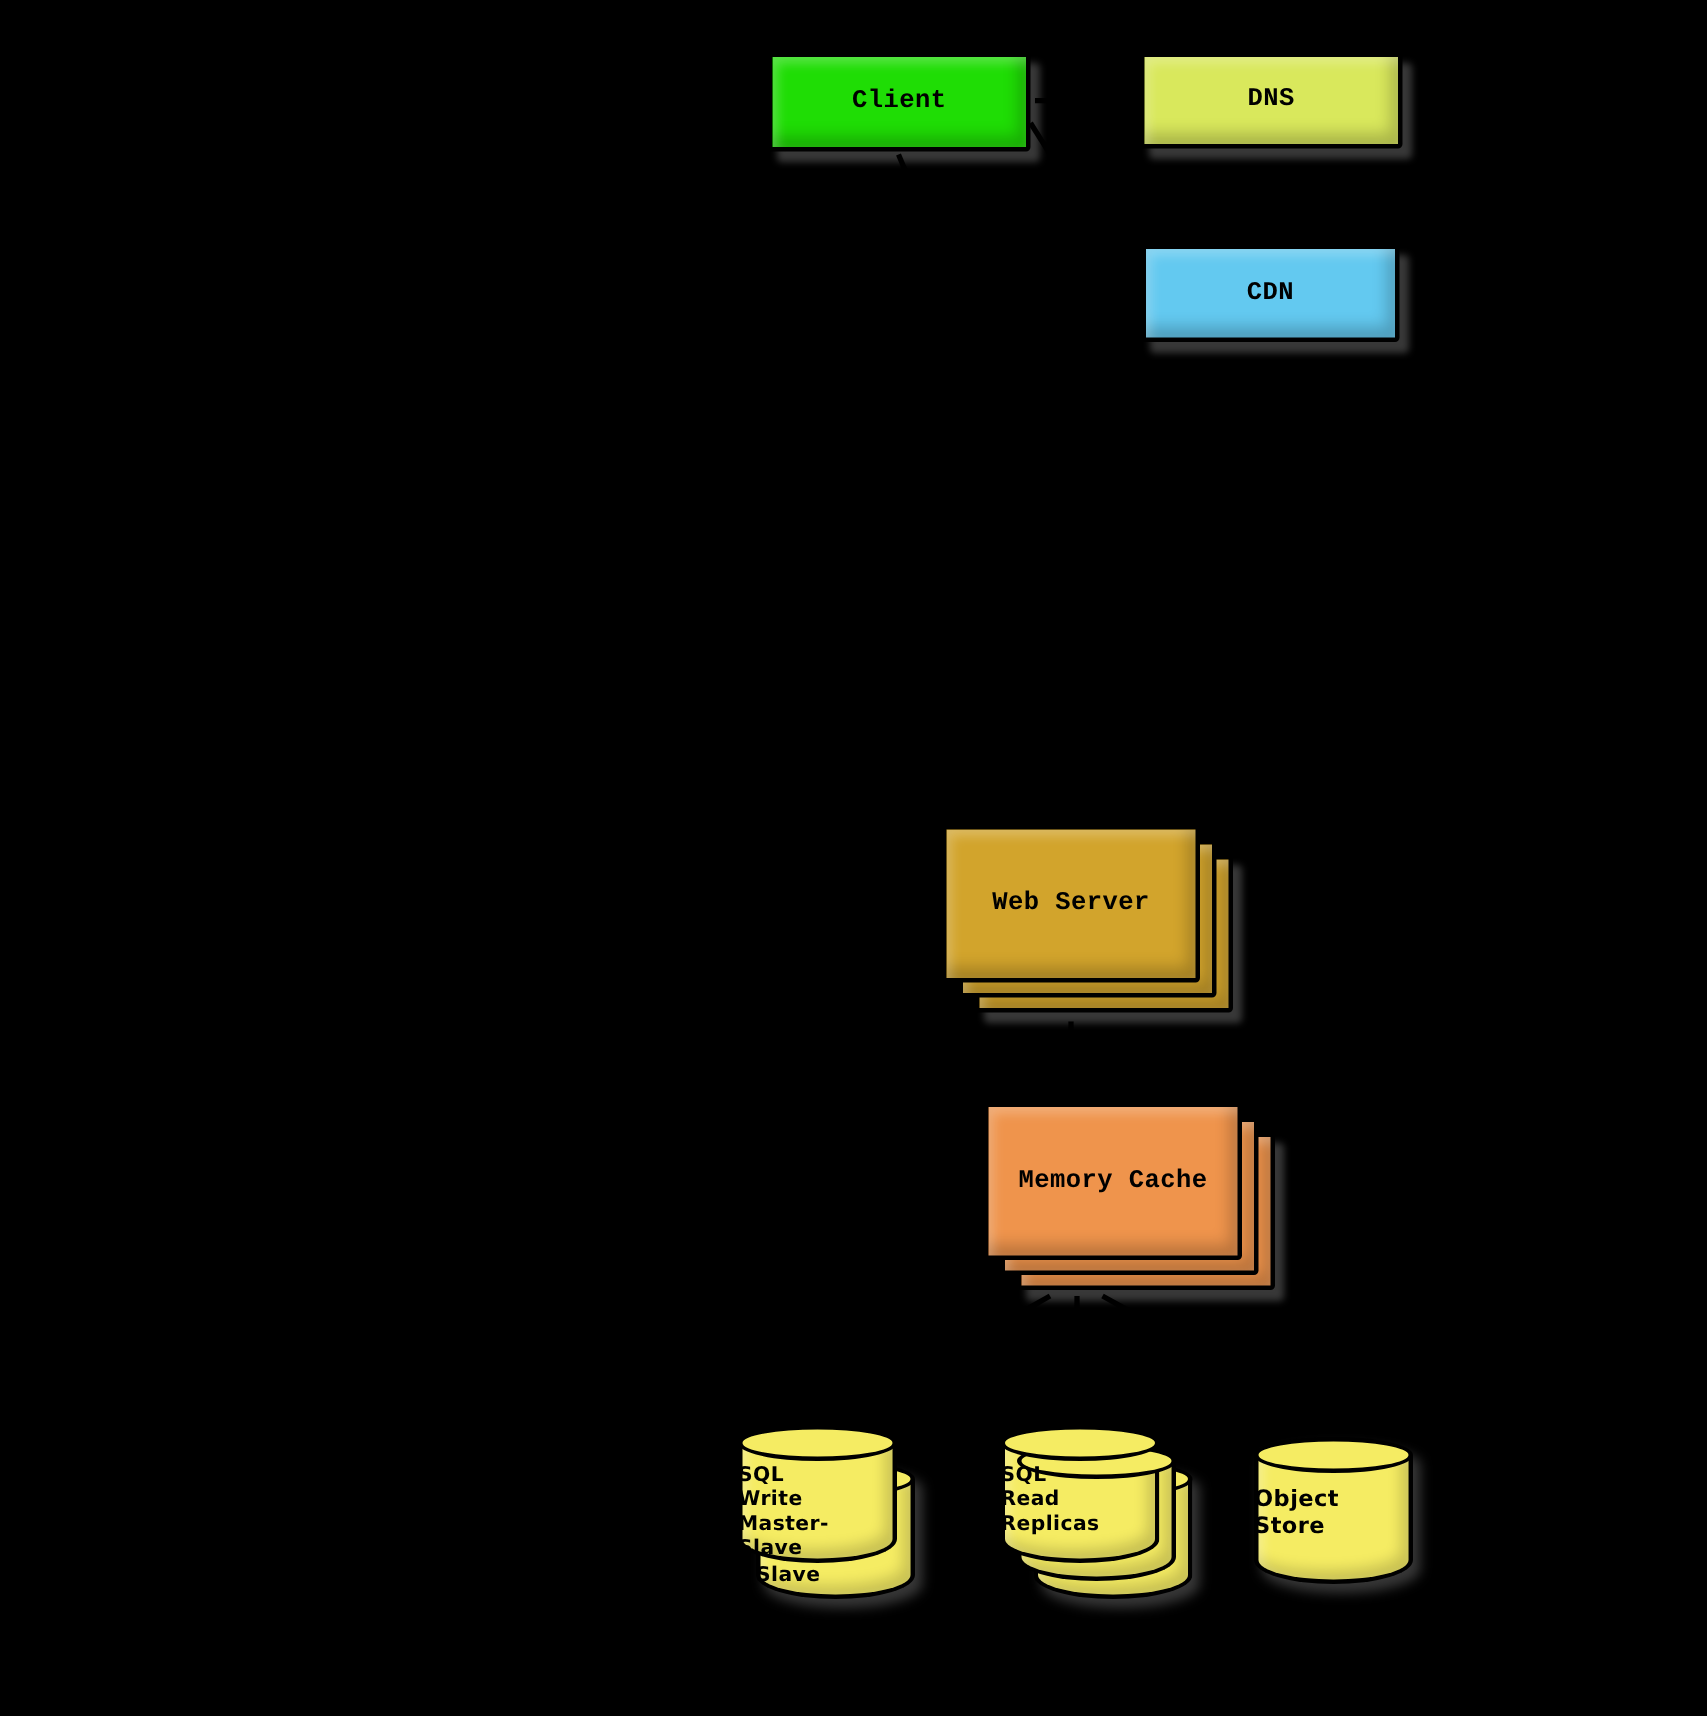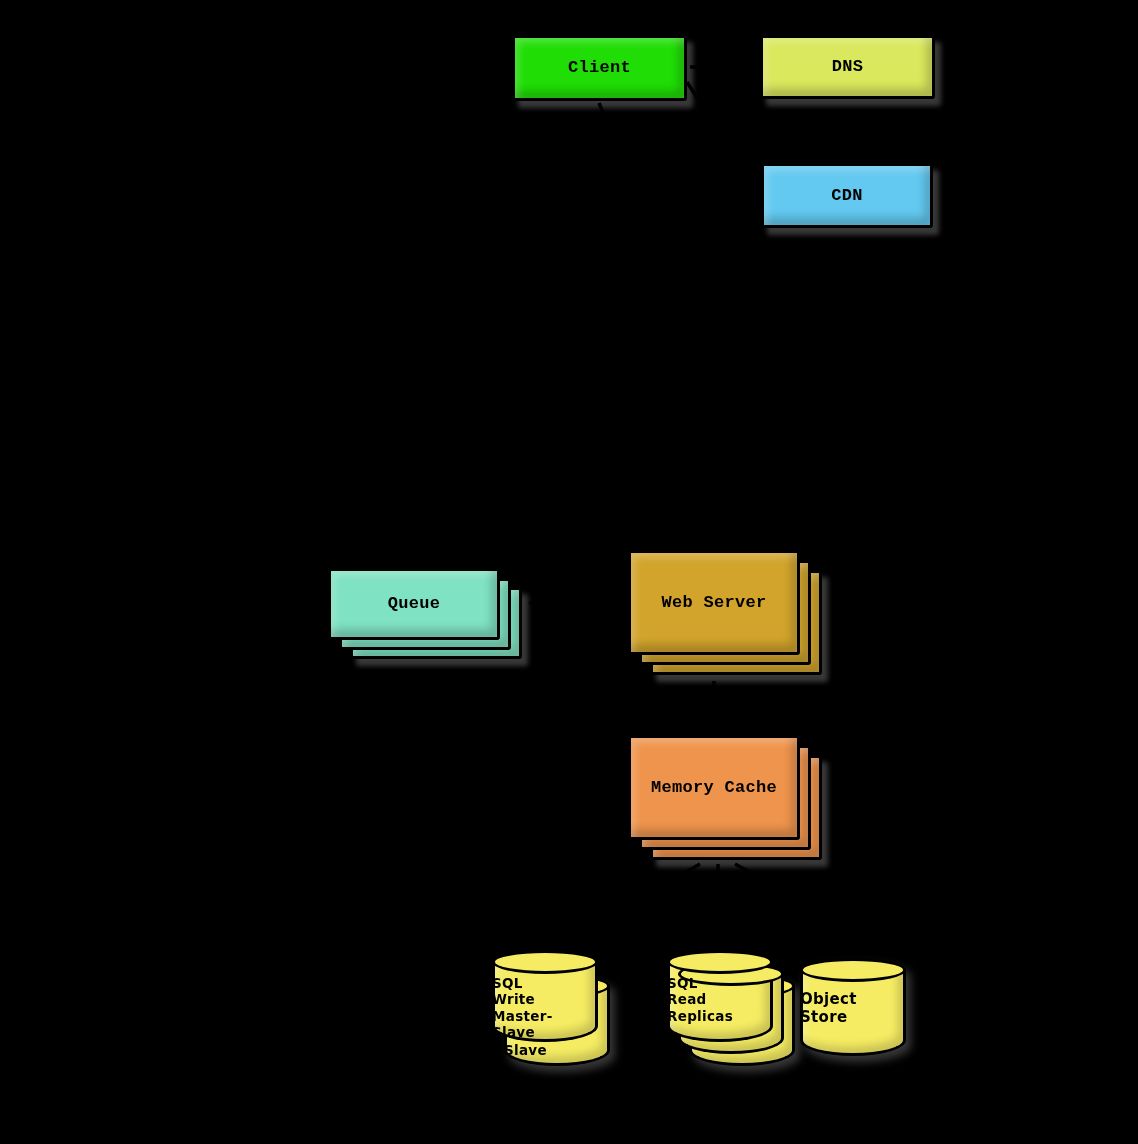--- a/index.html
+++ b/index.html
@@ -75,37 +75,30 @@
   </div>
 
   <div class="node" style="left:761px; top:163px; width:172px; height:65px;">
     <div class="layer front shadowed fill-blue">
       <span class="label">CDN</span>
     </div>
   </div>
 
 
 
-  <div class="node" style="left:328px; top:568px; width:172px; height:72px;">
-    <div class="layer shadowed fill-teal" style="left:22px; top:19px;"></div>
-    <div class="layer fill-teal" style="left:11px; top:10px;"></div>
-    <div class="layer front fill-teal">
-      <span class="label">Queue</span>
-    </div>
-  </div>
 
   <div class="node" style="left:628px; top:550px; width:172px; height:105px;">
     <div class="layer shadowed fill-gold" style="left:22px; top:20px;"></div>
     <div class="layer fill-gold" style="left:11px; top:10px;"></div>
     <div class="layer front fill-gold">
       <span class="label">Web Server</span>
     </div>
   </div>
 
-  <div class="node" style="left:628px; top:735px; width:172px; height:105px;">
+  <div class="node" style="left:656px; top:735px; width:172px; height:105px;">
     <div class="layer shadowed fill-orange" style="left:22px; top:20px;"></div>
     <div class="layer fill-orange" style="left:11px; top:10px;"></div>
     <div class="layer front fill-orange">
       <span class="label">Memory Cache</span>
     </div>
   </div>
 
   <div class="node" style="left:492px; top:950px; width:106px; height:92px;">
     <div class="cyl cyl-yellow cyl-shadow" style="left:12px; top:24px; width:106px; height:92px;">
       <div class="cyl-top"></div>
@@ -133,21 +126,21 @@
     </div>
     <div class="cyl cyl-yellow" style="left:0; top:0; width:106px; height:92px;">
       <div class="cyl-top"></div>
       <div class="cyl-body"></div>
       <span class="label">SQL
 Read
 Replicas</span>
     </div>
   </div>
 
-  <div class="node" style="left:800px; top:958px; width:106px; height:98px;">
+  <div class="node" style="left:836px; top:958px; width:106px; height:98px;">
     <div class="cyl cyl-yellow cyl-shadow" style="left:0; top:0; width:106px; height:98px;">
       <div class="cyl-top"></div>
       <div class="cyl-body"></div>
       <span class="label" style="top:32px; font-size:15px;">Object
 Store</span>
     </div>
   </div>
 
   <svg class="arrows" width="1138" height="1144">
     <defs>

